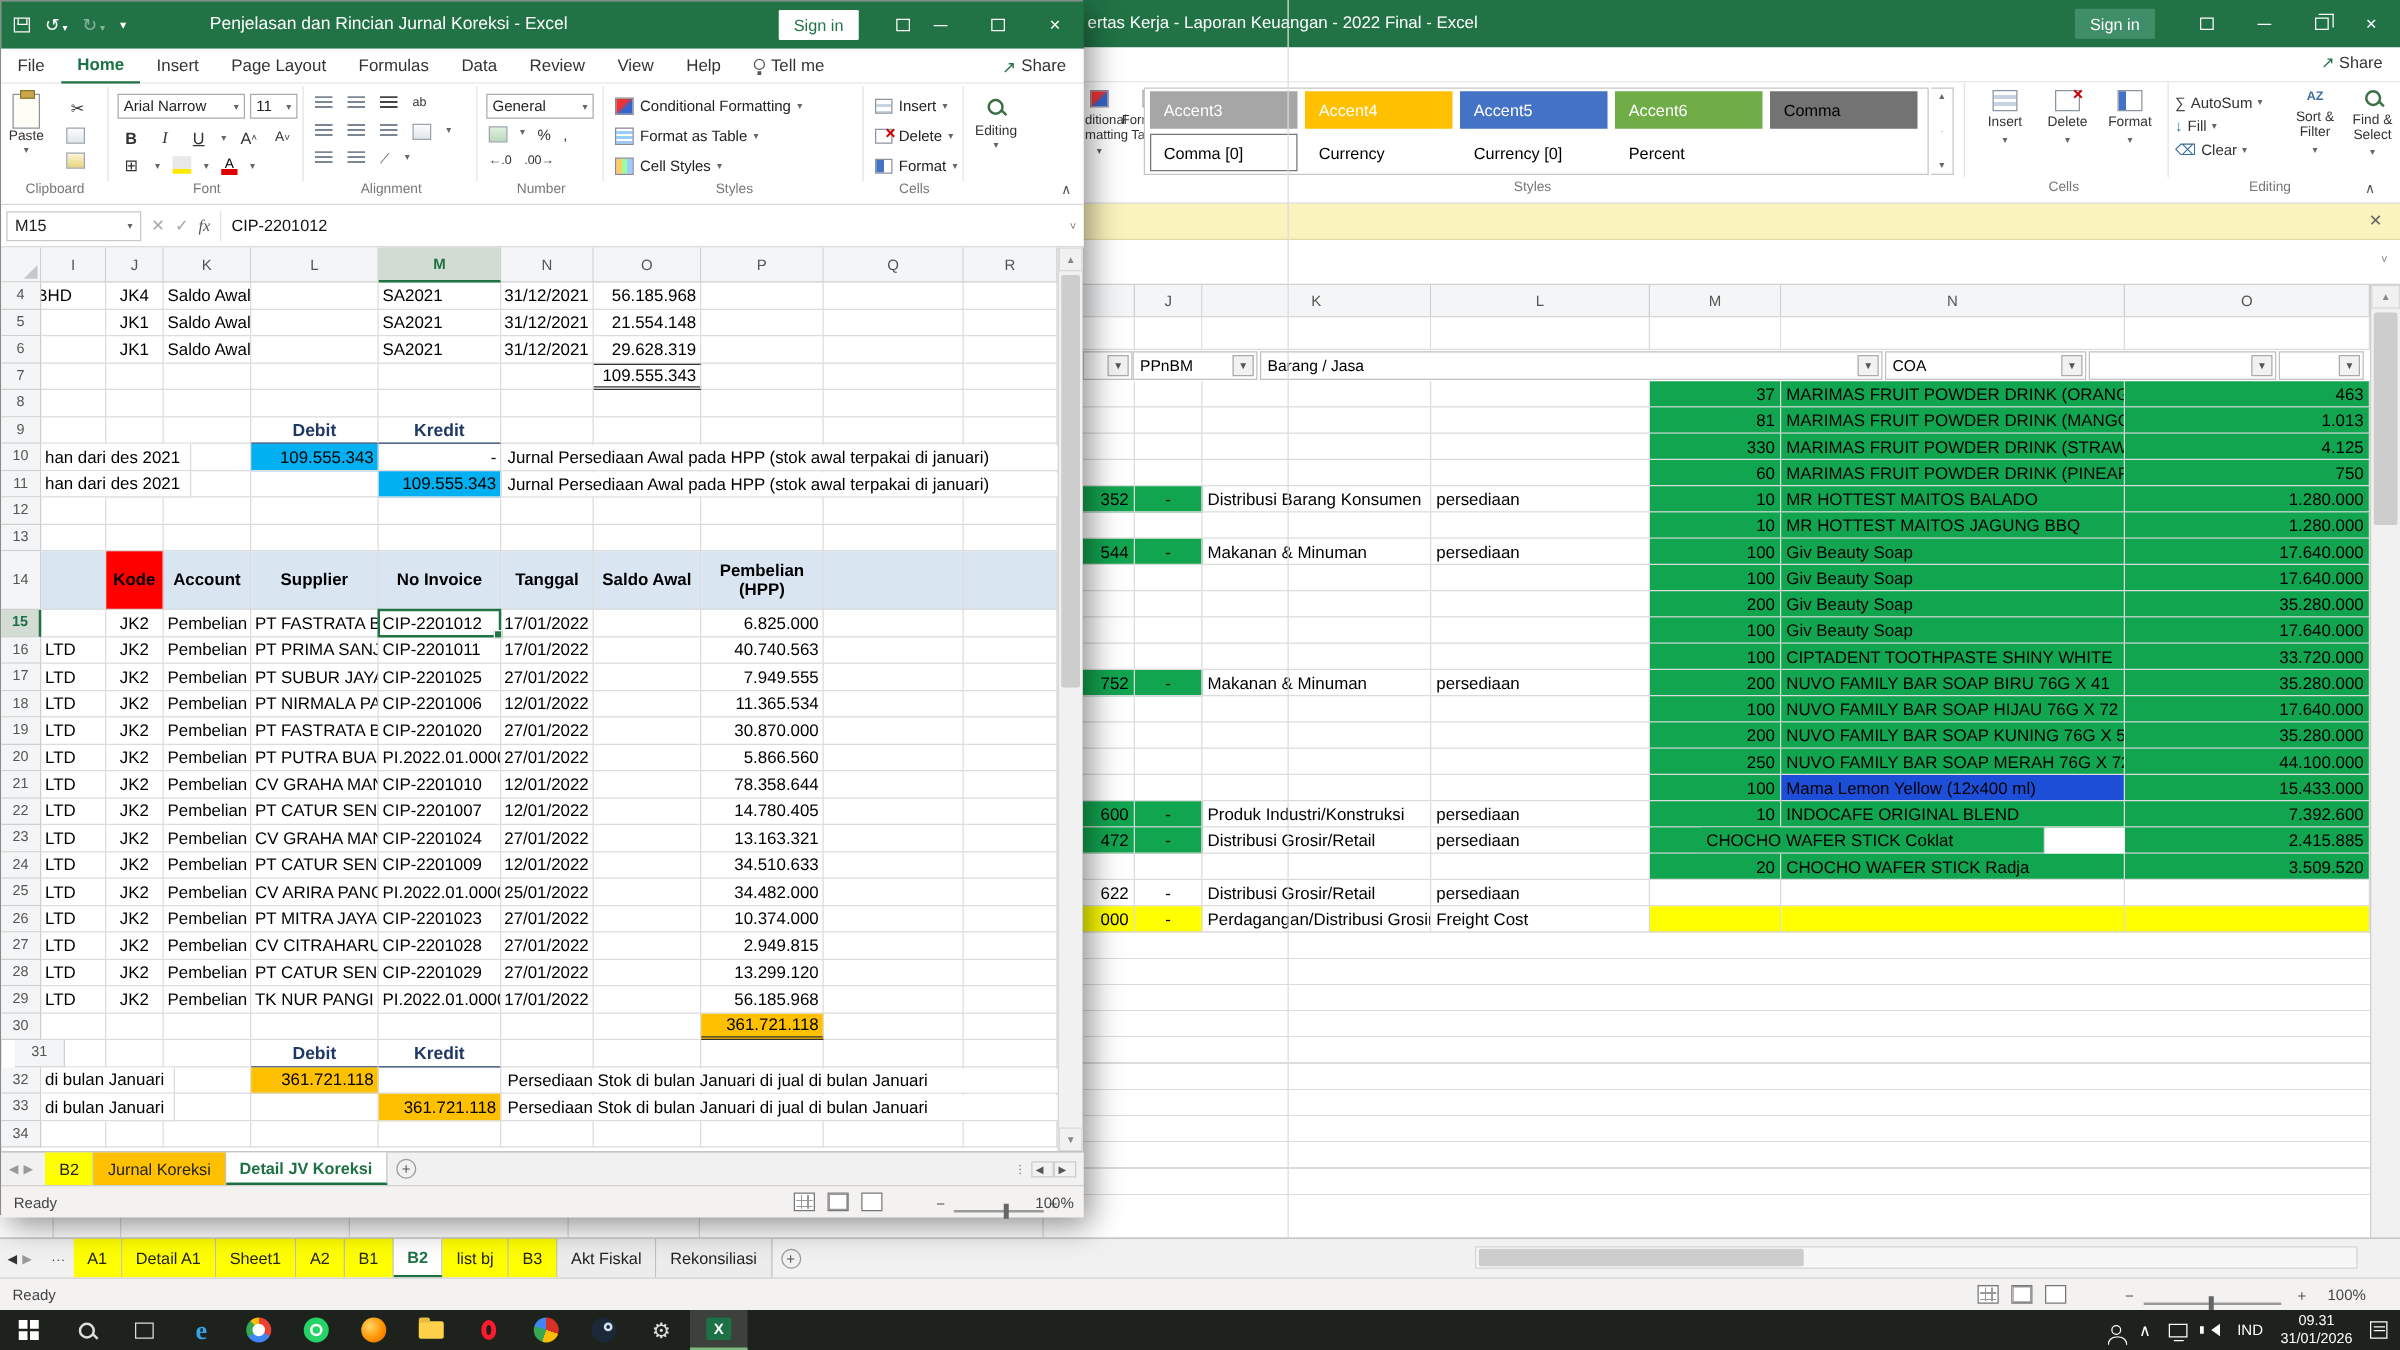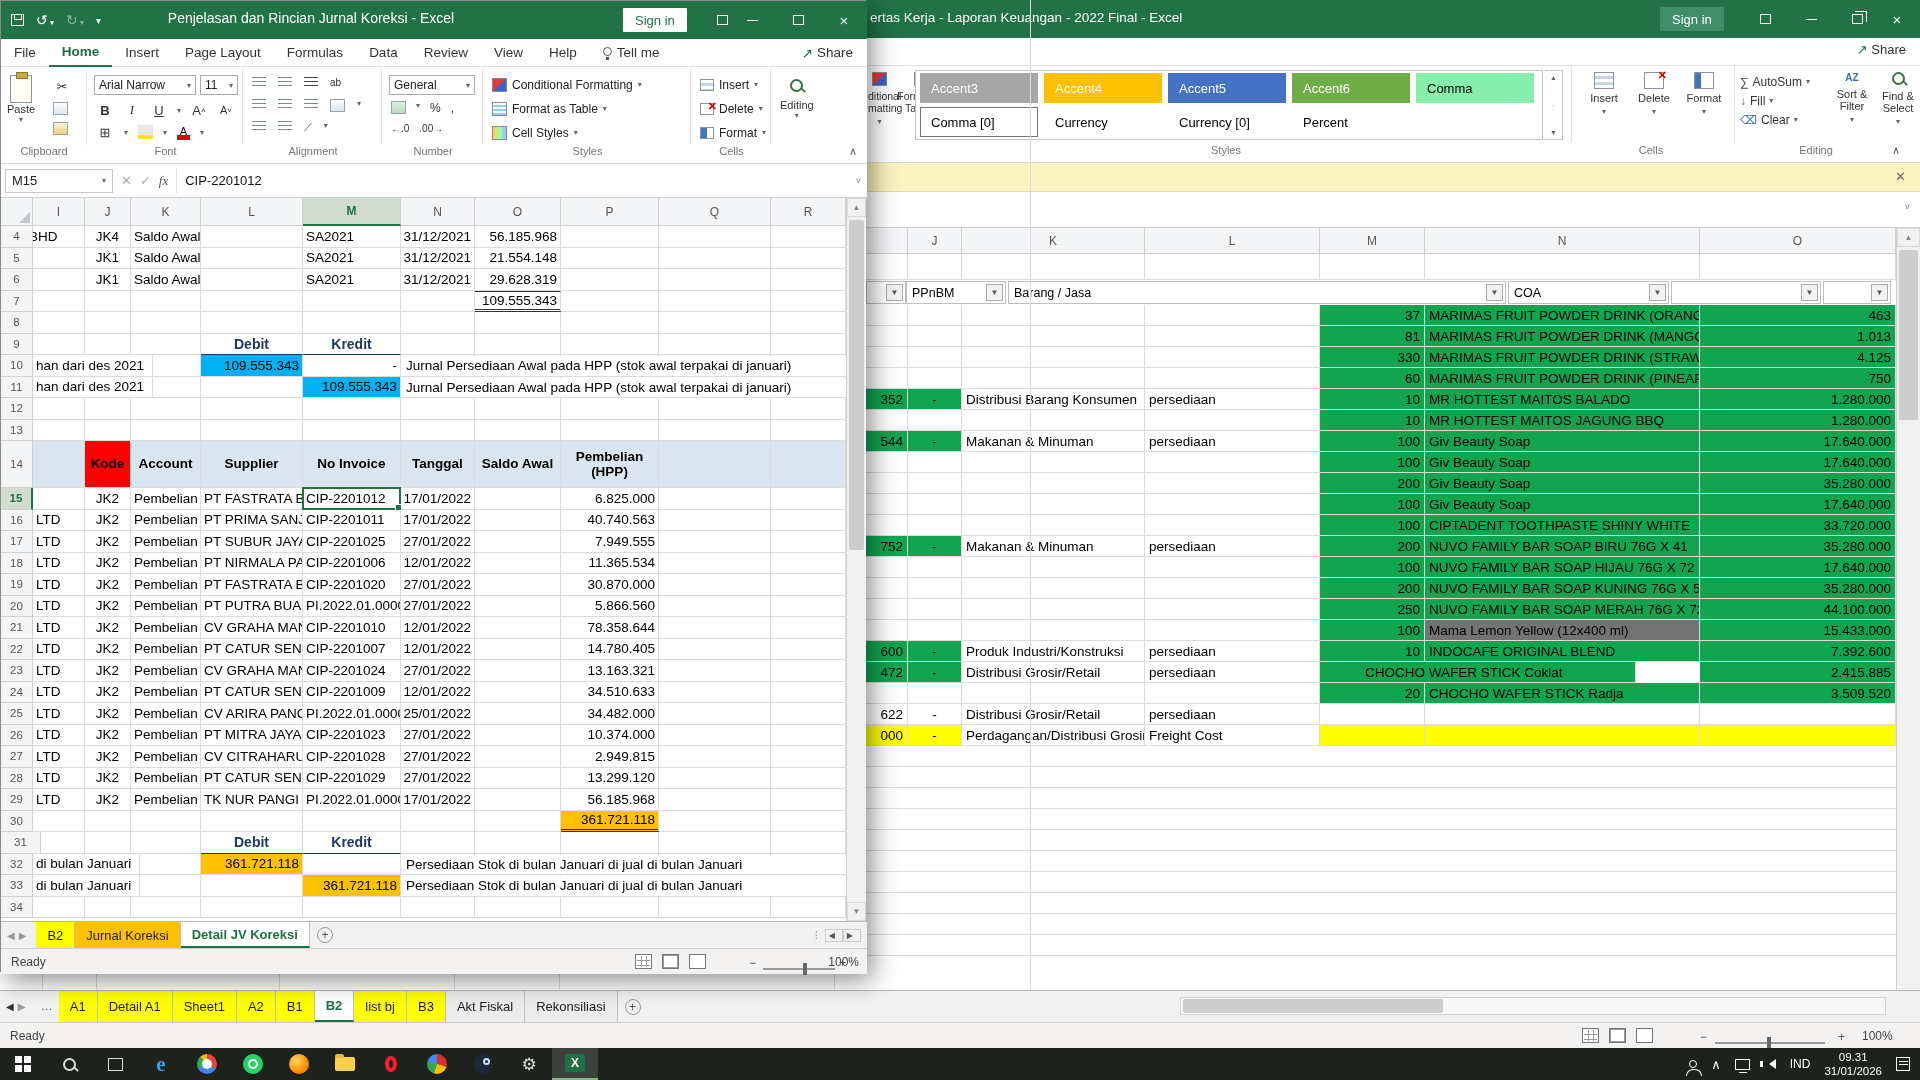--- a/index.html
+++ b/index.html
@@ -170,21 +170,21 @@
       </div>
       <div class="abs" style="left:26px;top:6px;width:58px;text-align:center">
         <div class="faticon" style="margin:0 auto"></div>
         <div style="font-size:10.5px;color:#333;margin-top:4px"><span>Format as</span><br><span>Table</span> <span class="ddg">▾</span></div>
       </div>
       <div class="gallery" id="bg-gallery">
           <div class="chip" style="left: 4px; top: 2px; width: 118px; background: rgb(166, 166, 166); color: rgb(255, 255, 255);">Accent3</div>
           <div class="chip" style="left: 128px; top: 2px; width: 118px; background: rgb(255, 192, 0); color: rgb(255, 255, 255);">Accent4</div>
           <div class="chip" style="left: 252px; top: 2px; width: 118px; background: rgb(68, 114, 196); color: rgb(255, 255, 255);">Accent5</div>
           <div class="chip" style="left: 376px; top: 2px; width: 118px; background: rgb(112, 173, 71); color: rgb(255, 255, 255);">Accent6</div>
-          <div class="chip" style="left: 500px; top: 2px; width: 118px; background: #86efac; color: rgb(0, 0, 0);">Comma</div>
+          <div class="chip" style="left: 500px; top: 2px; width: 118px; background: #737373; color: rgb(0, 0, 0);">Comma</div>
           <div class="chip selected" style="left: 4px; top: 36px; width: 118px; background: rgb(255, 255, 255); color: rgb(0, 0, 0);">Comma [0]</div>
           <div class="chip" style="left: 128px; top: 36px; width: 118px; background: rgb(255, 255, 255); color: rgb(0, 0, 0);">Currency</div>
           <div class="chip" style="left: 252px; top: 36px; width: 118px; background: rgb(255, 255, 255); color: rgb(0, 0, 0);">Currency [0]</div>
           <div class="chip" style="left: 376px; top: 36px; width: 118px; background: rgb(255, 255, 255); color: rgb(0, 0, 0);">Percent</div>
         </div>
       <div class="galscroll">
           <span>▲</span>
           <span>·</span>
           <span>▼</span>
         </div>
@@ -391,21 +391,21 @@
         <div class="bgcell al" style="left: 962px; top: 599px; width: 183px; height: 21px;"></div>
         <div class="bgcell al" style="left: 1145px; top: 599px; width: 175px; height: 21px;"></div>
         <div class="bgcell ar" style="left: 1320px; top: 599px; width: 105px; height: 21px; background: rgb(18, 165, 80);">250</div>
         <div class="bgcell al" style="left: 1425px; top: 599px; width: 275px; height: 21px; background: rgb(18, 165, 80);">NUVO FAMILY BAR SOAP MERAH 76G X 72</div>
         <div class="bgcell ar" style="left: 1700px; top: 599px; width: 196px; height: 21px; background: rgb(18, 165, 80);">44.100.000</div>
         <div class="bgcell ar" style="left: 866px; top: 620px; width: 42px; height: 21px;"></div>
         <div class="bgcell ac" style="left: 908px; top: 620px; width: 54px; height: 21px;"></div>
         <div class="bgcell al" style="left: 962px; top: 620px; width: 183px; height: 21px;"></div>
         <div class="bgcell al" style="left: 1145px; top: 620px; width: 175px; height: 21px;"></div>
         <div class="bgcell ar" style="left: 1320px; top: 620px; width: 105px; height: 21px; background: rgb(18, 165, 80);">100</div>
-        <div class="bgcell al" style="left: 1425px; top: 620px; width: 275px; height: 21px; background: #737373;">Mama Lemon Yellow (12x400 ml)</div>
+        <div class="bgcell al" style="left: 1425px; top: 620px; width: 275px; height: 21px; background: #1d4ed8;">Mama Lemon Yellow (12x400 ml)</div>
         <div class="bgcell ar" style="left: 1700px; top: 620px; width: 196px; height: 21px; background: rgb(18, 165, 80);">15.433.000</div>
         <div class="bgcell ar" style="left: 866px; top: 641px; width: 42px; height: 21px; background: rgb(18, 165, 80);">600</div>
         <div class="bgcell ac" style="left: 908px; top: 641px; width: 54px; height: 21px; background: rgb(18, 165, 80);">-</div>
         <div class="bgcell al" style="left: 962px; top: 641px; width: 183px; height: 21px;">Produk Industri/Konstruksi</div>
         <div class="bgcell al" style="left: 1145px; top: 641px; width: 175px; height: 21px;">persediaan</div>
         <div class="bgcell ar" style="left: 1320px; top: 641px; width: 105px; height: 21px; background: rgb(18, 165, 80);">10</div>
         <div class="bgcell al" style="left: 1425px; top: 641px; width: 275px; height: 21px; background: rgb(18, 165, 80);">INDOCAFE ORIGINAL BLEND</div>
         <div class="bgcell ar" style="left: 1700px; top: 641px; width: 196px; height: 21px; background: rgb(18, 165, 80);">7.392.600</div>
         <div class="bgcell ar" style="left: 866px; top: 662px; width: 42px; height: 21px; background: rgb(18, 165, 80);">472</div>
         <div class="bgcell ac" style="left: 908px; top: 662px; width: 54px; height: 21px; background: rgb(18, 165, 80);">-</div>
@@ -993,21 +993,21 @@
         <div class="cell al" style="left: 32px; top: 809.5px; width: 52px; height: 21.5px;"></div>
         <div class="cell ac" style="left: 84px; top: 809.5px; width: 46px; height: 21.5px;"></div>
         <div class="cell al" style="left: 130px; top: 809.5px; width: 70px; height: 21.5px;"></div>
         <div class="cell al" style="left: 200px; top: 809.5px; width: 102px; height: 21.5px;"></div>
         <div class="cell al" style="left: 302px; top: 809.5px; width: 98px; height: 21.5px;"></div>
         <div class="cell ar" style="left: 400px; top: 809.5px; width: 74px; height: 21.5px;"></div>
         <div class="cell ar" style="left: 474px; top: 809.5px; width: 86px; height: 21.5px;"></div>
         <div class="cell ar sum2" style="left: 560px; top: 809.5px; width: 98px; height: 21.5px; background: rgb(255, 192, 0);">361.721.118</div>
         <div class="cell al" style="left: 658px; top: 809.5px; width: 112px; height: 21.5px;"></div>
         <div class="cell al" style="left: 770px; top: 809.5px; width: 75px; height: 21.5px;"></div>
-        <div class="rownum" style="left: 0px; top: 831px; width: 40px; height: 21.5px;">31</div>
+        <div class="rownum" style="left: 11px; top: 831px; width: 40px; height: 21.5px;">31</div>
         <div class="cell al" style="left: 32px; top: 831px; width: 52px; height: 21.5px;"></div>
         <div class="cell ac" style="left: 84px; top: 831px; width: 46px; height: 21.5px;"></div>
         <div class="cell al" style="left: 130px; top: 831px; width: 70px; height: 21.5px;"></div>
         <div class="cell al dk" style="left: 200px; top: 831px; width: 102px; height: 21.5px;">Debit</div>
         <div class="cell al dk" style="left: 302px; top: 831px; width: 98px; height: 21.5px;">Kredit</div>
         <div class="cell ar" style="left: 400px; top: 831px; width: 74px; height: 21.5px;"></div>
         <div class="cell ar" style="left: 474px; top: 831px; width: 86px; height: 21.5px;"></div>
         <div class="cell ar" style="left: 560px; top: 831px; width: 98px; height: 21.5px;"></div>
         <div class="cell al" style="left: 658px; top: 831px; width: 112px; height: 21.5px;"></div>
         <div class="cell al" style="left: 770px; top: 831px; width: 75px; height: 21.5px;"></div>

